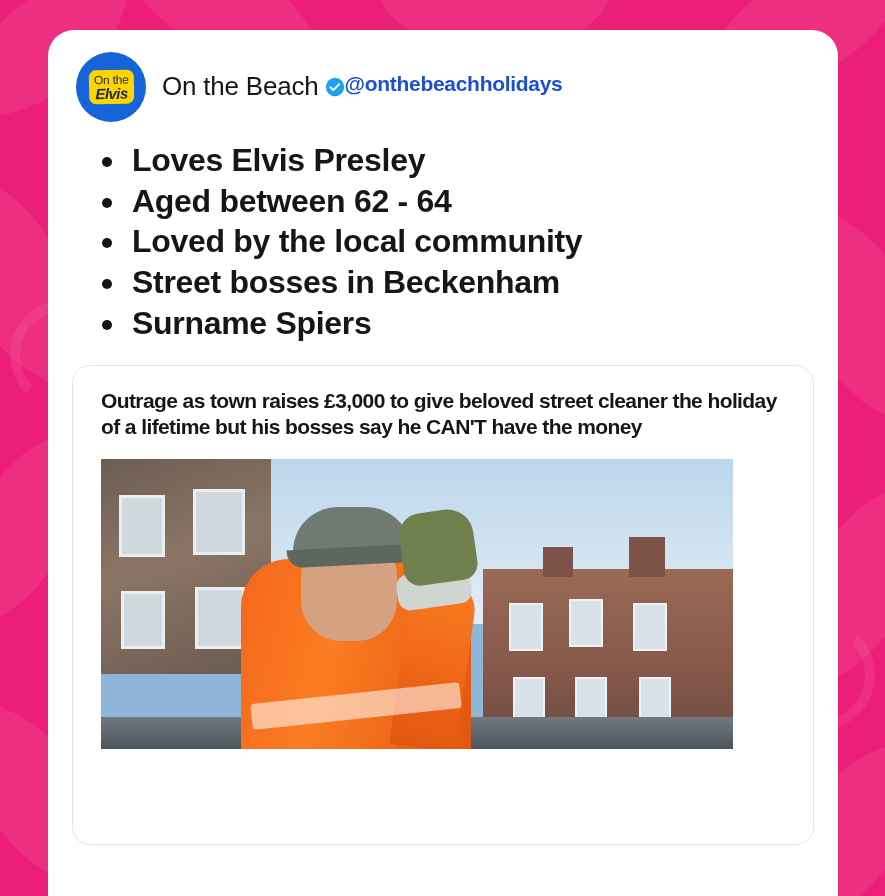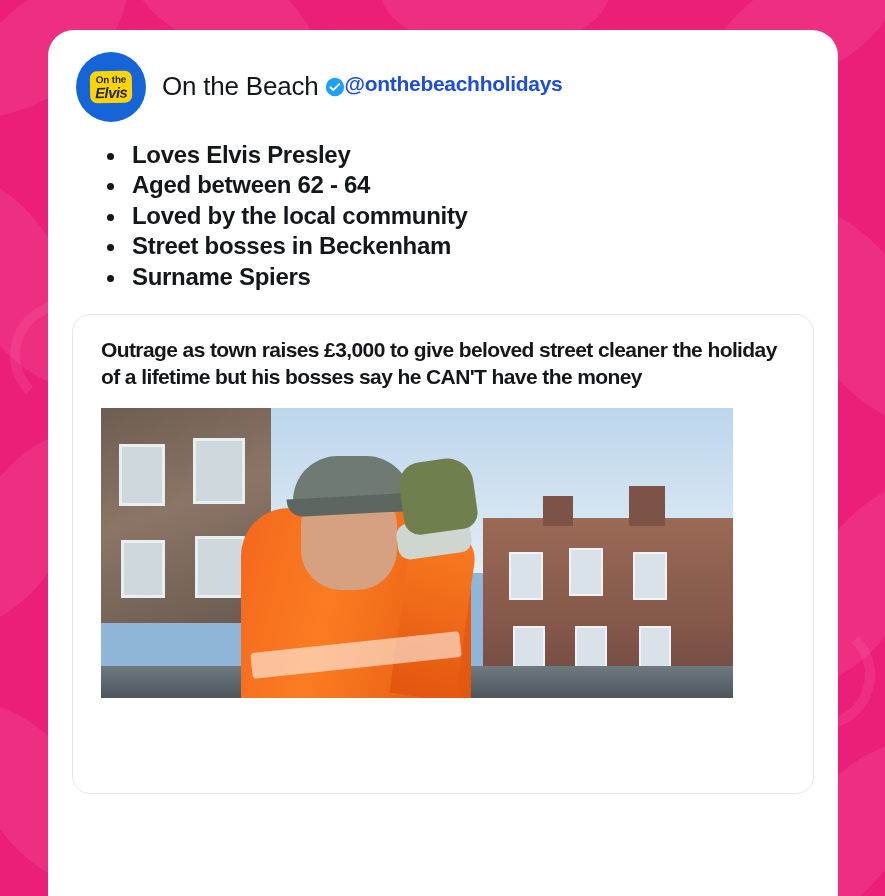--- a/index.html
+++ b/index.html
@@ -71,22 +71,22 @@
   .avatar .badge {
     background: #ffd400;
     border-radius: 7px;
     padding: 4px 5px 3px 5px;
     text-align: center;
     line-height: 1;
     transform: rotate(-1deg);
   }
   .avatar .badge .l1 {
     display: block;
-    font-size: 10px;
-    font-weight: bold;
+    font-size: 12px;
+    font-weight: normal;
     color: #1b2a4a;
     letter-spacing: -0.2px;
   }
   .avatar .badge .l2 {
     display: block;
     font-size: 15px;
     font-weight: bold;
     color: #1b2a4a;
     font-style: italic;
     letter-spacing: -0.6px;
@@ -131,21 +131,21 @@
   }
   .tweet-headline .emoji {
     font-size: 24px;
   }
   ul.bullets {
     margin: 0 0 22px 0;
     padding-left: 52px;
     list-style: disc;
   }
   ul.bullets li {
-    font-size: 24px;
+    font-size: 32px;
     font-weight: bold;
     color: #14171a;
     line-height: 1.27;
     letter-spacing: -0.3px;
     padding-left: 4px;
   }
 
   
   .preview {
     margin: 0 -4px;

